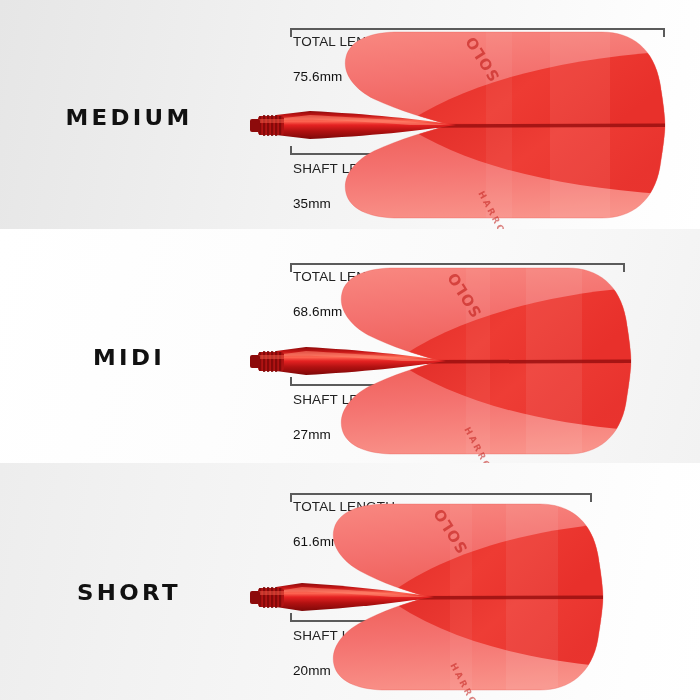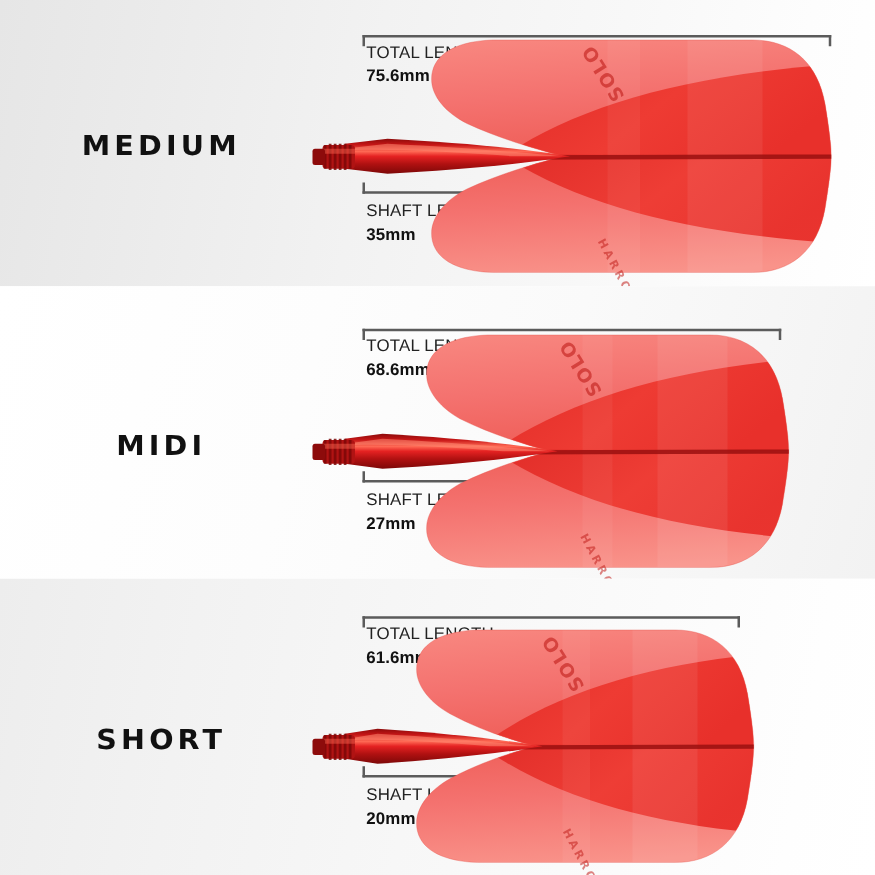--- a/index.html
+++ b/index.html
@@ -95,24 +95,24 @@
   .dim-caption .dim-title {
     display: block;
     font-size: 13.5px;
     font-weight: 400;
     color: #222222;
     letter-spacing: 0.15px;
   }
   .dim-caption .dim-value {
     display: block;
     font-size: 13.5px;
-    font-weight: 700;
+    font-weight: 400;
     color: #111111;
     letter-spacing: 0.1px;
-    margin-top: 1px;
+    margin-top: 17px;
   }
 
   
   .dart {
     position: absolute;
   }
   .dart svg { display: block; overflow: visible; }
 </style>
 </head>
 <body>

